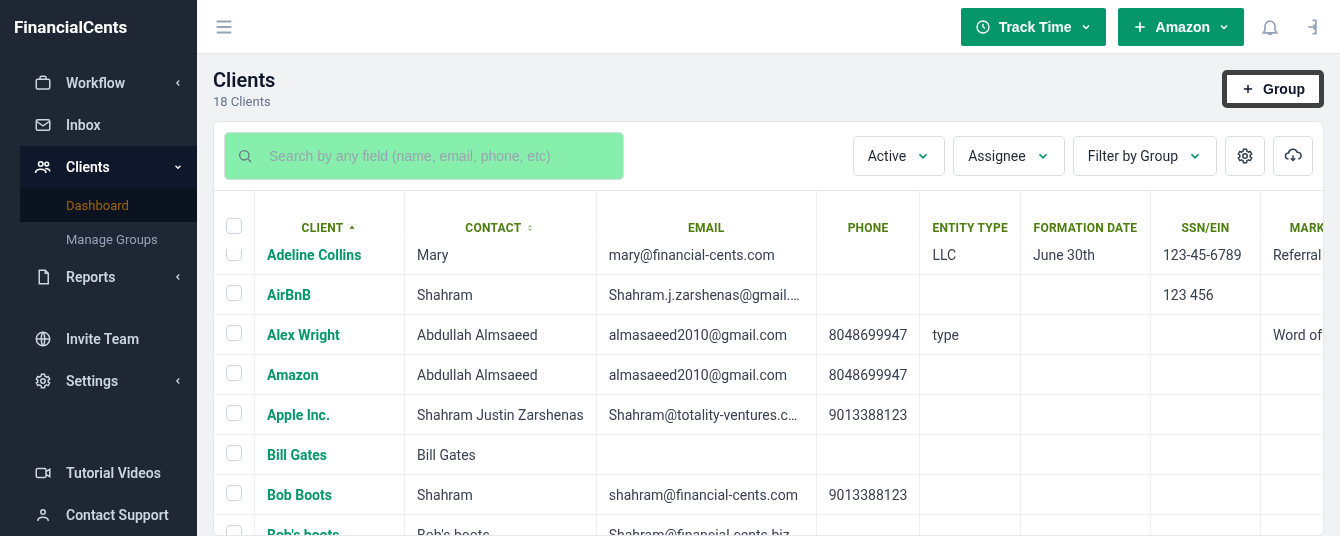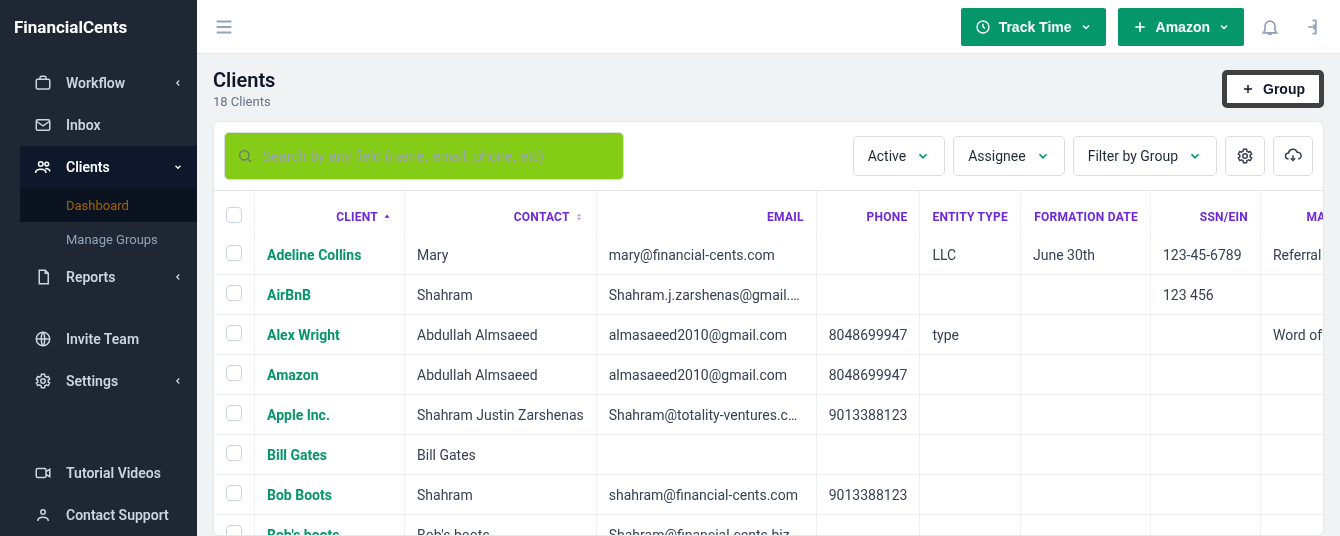--- a/index.html
+++ b/index.html
@@ -28,30 +28,30 @@
   .btn-green { background: #059669; color: #fff; }
   .icon-btn { width: 28px; height: 28px; display: flex; align-items: center; justify-content: center; color: #94a3b8; cursor: pointer; }
 
   .content { flex: 1; padding: 14px 16px 0 16px; display: flex; flex-direction: column; min-height: 0; background: #f1f2f4; }
   .page-header { display: flex; align-items: center; justify-content: space-between; margin-bottom: 12px; }
   .page-title { font-size: 20px; font-weight: 600; color: #0f172a; }
   .page-sub { font-size: 13px; color: #64748b; margin-top: 2px; }
   .group-btn { display: inline-flex; align-items: center; gap: 8px; height: 38px; padding: 0 14px; border-radius: 5px; border: 5px solid #404040; background: #fff; font-weight: 600; font-size: 14px; color: #0f172a; cursor: pointer; }
 
   .toolbar { display: flex; align-items: center; gap: 8px; margin-bottom: 10px; background:#fff; padding:10px; border:1px solid #e5e7eb; border-bottom:none; border-radius:6px 6px 0 0; }
-  .search { display: flex; align-items: center; gap: 9px; width: 400px; height: 48px; padding: 0 12px; border: 1px solid #d9dde3; border-radius: 5px; color: #6b7280; background: #84cc16; }
+  .search { display: flex; align-items: center; gap: 16px; width: 400px; height: 48px; padding: 0 12px; border: 1px solid #d9dde3; border-radius: 5px; color: #6b7280; background: #86efac; }
   .search input { border: none; outline: none; width: 100%; font-size: 14px; color: #374151; background: transparent; }
   .search input::placeholder { color: #9aa3af; }
   .pill { display: inline-flex; align-items: center; gap: 10px; height: 40px; padding: 0 14px; border: 1px solid #d9dde3; border-radius: 5px; background: #fff; font-size: 14px; color: #1f2937; cursor: pointer; }
   .pill .chev-d svg { color: #059669; }
   .sq-btn { width: 40px; height: 40px; display: flex; align-items: center; justify-content: center; border: 1px solid #d9dde3; border-radius: 5px; background: #fff; color: #374151; cursor: pointer; }
 
   .table-wrap { flex: 1; overflow: auto; border: 1px solid #e5e7eb; border-radius: 0 0 6px 6px; background: #fff; margin-top:-10px; }
   table { border-collapse: collapse; min-width: 100%; }
-  thead th { position: sticky; top: 4px; background: #fff; text-align: right; font-size: 12px; font-weight: 700; color: #6d28d9; padding: 12px 12px; border-bottom: 1px solid #e5e7eb; border-right: 1px solid #eef0f3; white-space: nowrap; letter-spacing: .02em; }
+  thead th { position: sticky; top: 15px; background: #fff; text-align: center; font-size: 12px; font-weight: 700; color: #4d7c0f; padding: 12px 12px; border-bottom: 1px solid #e5e7eb; border-right: 1px solid #eef0f3; white-space: nowrap; letter-spacing: .02em; }
   thead th:first-child { width: 40px; border-right: 1px solid #eef0f3; }
   tbody td { padding: 10px 12px; border-bottom: 1px solid #eef0f3; border-right: 1px solid #eef0f3; font-size: 14px; color: #374151; white-space: nowrap; overflow: hidden; text-overflow: ellipsis; max-width: 220px; }
   tbody td:first-child { width: 40px; text-align: center; }
   .client-link { color: #059669; font-weight: 700; cursor: pointer; }
   .chk { width: 16px; height: 16px; border: 1.5px solid #cbd5e1; border-radius: 4px; display: inline-block; cursor: pointer; }
 
   .sort-ind { display: inline-flex; align-items: center; gap: 4px; }
 
   svg { display: block; }
 

